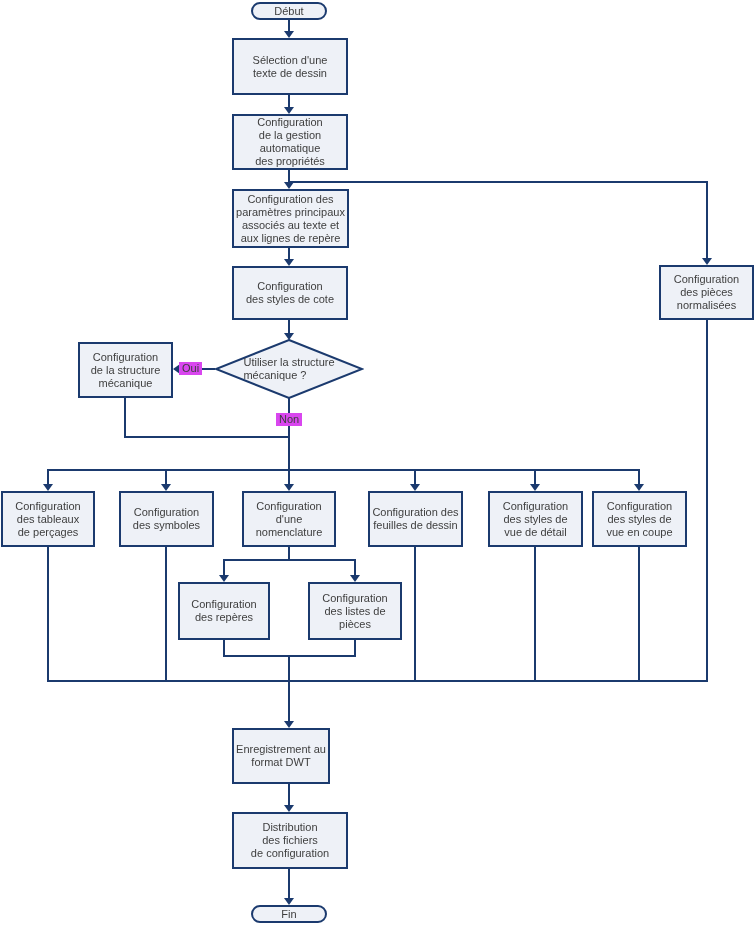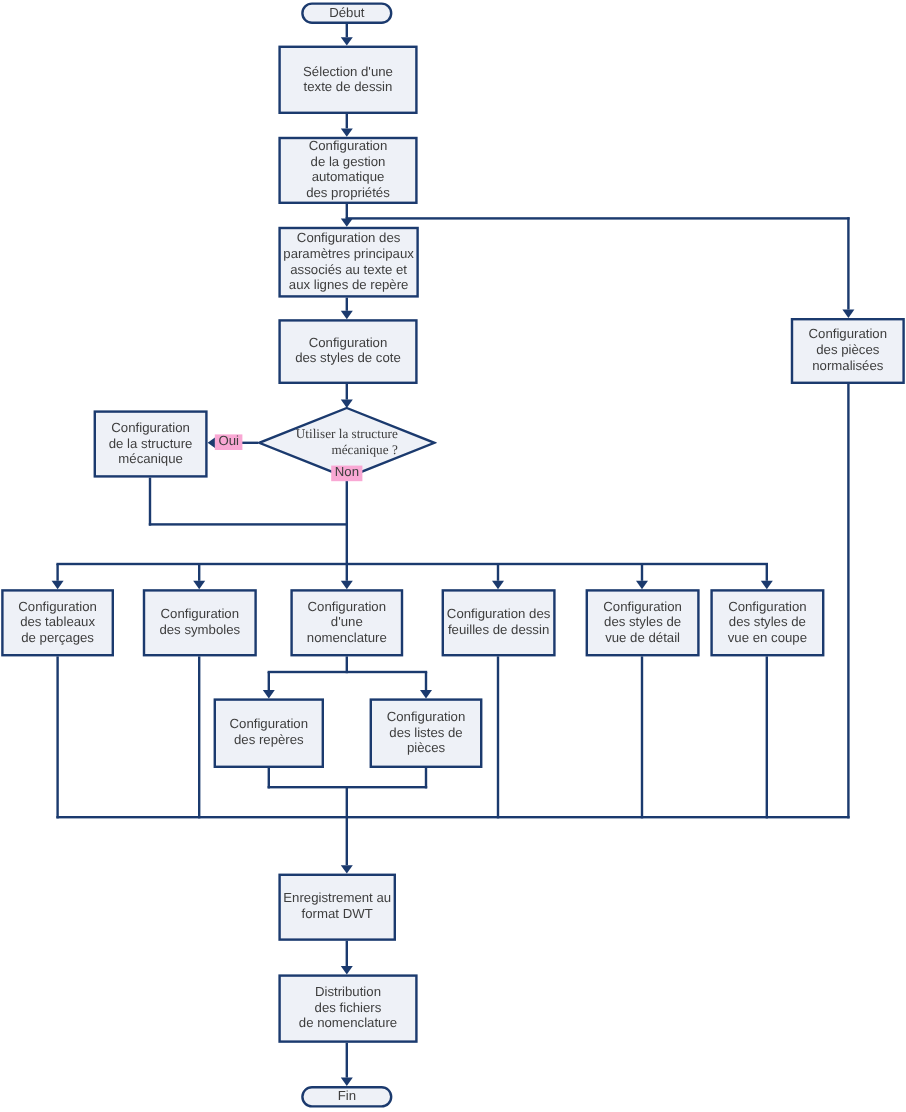--- a/index.html
+++ b/index.html
@@ -10,33 +10,33 @@
   .node{
     position:absolute;box-sizing:border-box;
     background:#eef1f7;border:2px solid #1b3a6e;
     display:flex;align-items:center;justify-content:center;
     text-align:center;white-space:pre-line;
     font-size:11px;line-height:13px;color:#3e3e3e;
   }
   .terminator{border-radius:9px;}
   .label{
     position:absolute;display:flex;align-items:center;justify-content:center;
-    text-align:right;white-space:pre-line;
-    font-size:11px;line-height:13px;color:#3e3e3e;font-family:Liberation Serif, serif;
+    text-align:left;white-space:pre-line;
+    font-size:11px;line-height:13px;color:#3e3e3e;
   }
   .vline{position:absolute;width:2px;background:#1b3a6e;}
   .hline{position:absolute;height:2px;background:#1b3a6e;}
   .arrow-down{position:absolute;width:0;height:0;
     border-left:5px solid transparent;border-right:5px solid transparent;
     border-top:7px solid #1b3a6e;}
   .arrow-left{position:absolute;width:0;height:0;
     border-top:5px solid transparent;border-bottom:5px solid transparent;
     border-right:7px solid #1b3a6e;}
   .edge-label{
-    position:absolute;background:#f9a8d4;padding:0 3px;
+    position:absolute;background:#d946ef;padding:0 3px;
     font-size:11px;line-height:13px;color:#3e3e3e;
   }
   .diamond-svg{position:absolute;}
   .diamond-svg polygon{fill:#eef1f7;stroke:#1b3a6e;stroke-width:2;}
 </style>
 </head>
 <body>
 
 <div id="canvas">
 
@@ -99,21 +99,21 @@
 
   <div class="node" style="left:308px;top:582px;width:94px;height:58px">Configuration
 des listes de
 pièces</div>
 
   <div class="node" style="left:232px;top:728px;width:98px;height:56px">Enregistrement au
 format DWT</div>
 
   <div class="node" style="left:232px;top:812px;width:116px;height:57px">Distribution
 des fichiers
-de nomenclature</div>
+de configuration</div>
 
   <div class="node terminator" style="left:251px;top:905px;width:76px;height:18px">Fin</div>
 
   <div class="vline" style="left:288px;top:19px;height:12px"></div>
   <div class="arrow-down" style="left:284px;top:31px"></div>
 
   <div class="vline" style="left:288px;top:95px;height:12px"></div>
   <div class="arrow-down" style="left:284px;top:107px"></div>
 
   <div class="vline" style="left:288px;top:170px;height:12px"></div>
@@ -127,21 +127,21 @@
   <div class="arrow-down" style="left:284px;top:259px"></div>
 
   <div class="vline" style="left:288px;top:320px;height:13px"></div>
   <div class="arrow-down" style="left:284px;top:333px"></div>
 
   <div class="hline" style="left:180px;top:368px;width:35px"></div>
   <div class="arrow-left" style="left:173px;top:364px"></div>
   <div class="edge-label" style="left:179px;top:362px">Oui</div>
 
   <div class="vline" style="left:288px;top:398px;height:72px"></div>
-  <div class="edge-label" style="left:276px;top:388px">Non</div>
+  <div class="edge-label" style="left:276px;top:413px">Non</div>
 
   <div class="vline" style="left:124px;top:398px;height:40px"></div>
   <div class="hline" style="left:124px;top:436px;width:166px"></div>
 
   <div class="hline" style="left:47px;top:469px;width:593px"></div>
 
   <div class="vline" style="left:47px;top:470px;height:14px"></div>
   <div class="arrow-down" style="left:43px;top:484px"></div>
   <div class="vline" style="left:165px;top:470px;height:14px"></div>
   <div class="arrow-down" style="left:161px;top:484px"></div>

